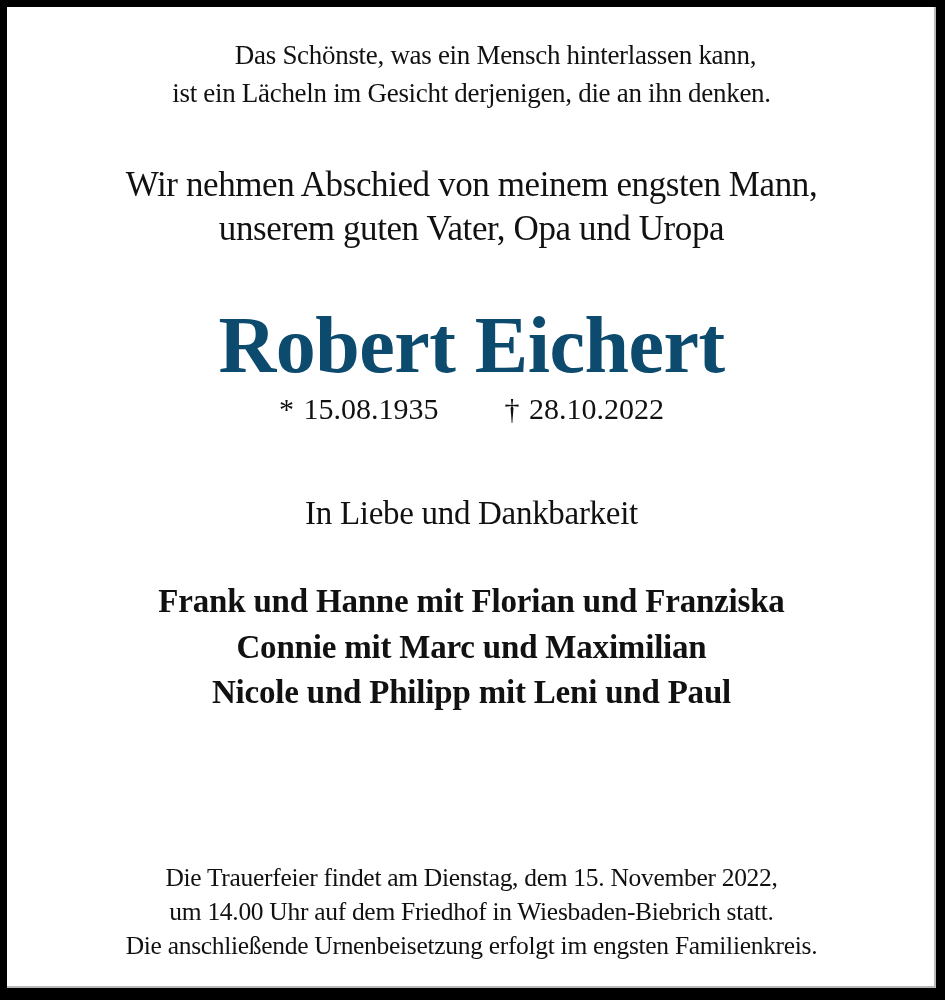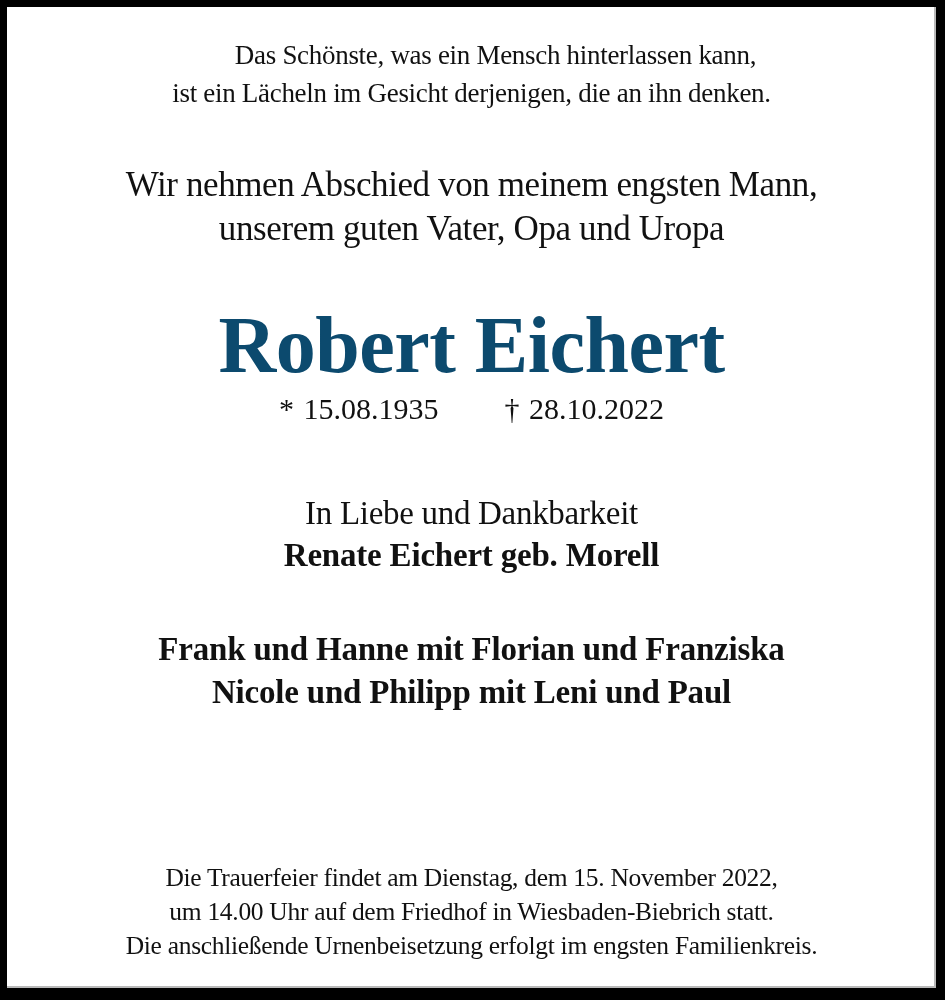--- a/index.html
+++ b/index.html
@@ -60,22 +60,22 @@
 
   <div class="line name" style="top:298px;">Robert Eichert</div>
 
   <div class="line dates" style="top:387px;">
     <span>*</span>
     <span>15.08.1935</span><span class="gap"></span><span>†</span>
     <span>28.10.2022</span>
   </div>
 
   <div class="line love" style="top:490px;">In Liebe und Dankbarkeit</div>
-  <div class="line family" style="top:532px;">Renate Eichert geb. Morell</div>
-  <div class="line family" style="top:578px;margin-top:48px;">Frank und Hanne mit Florian und Franziska</div>
+  <div class="line family" style="top:578px;">Frank und Hanne mit Florian und Franziska</div>
+  <div class="line family" style="top:624px;">Connie mit Marc und Maximilian</div>
   <div class="line family" style="top:669px;">Nicole und Philipp mit Leni und Paul</div>
 
 
   <div class="line service" style="top:858px;">Die Trauerfeier findet am Dienstag, dem 15. November 2022,</div>
   <div class="line service" style="top:892px;">um 14.00 Uhr auf dem Friedhof in Wiesbaden-Biebrich statt.</div>
   <div class="line service" style="top:926px;">Die anschließende Urnenbeisetzung erfolgt im engsten Familienkreis.</div>
 
 </div>
 
 </body></html>

